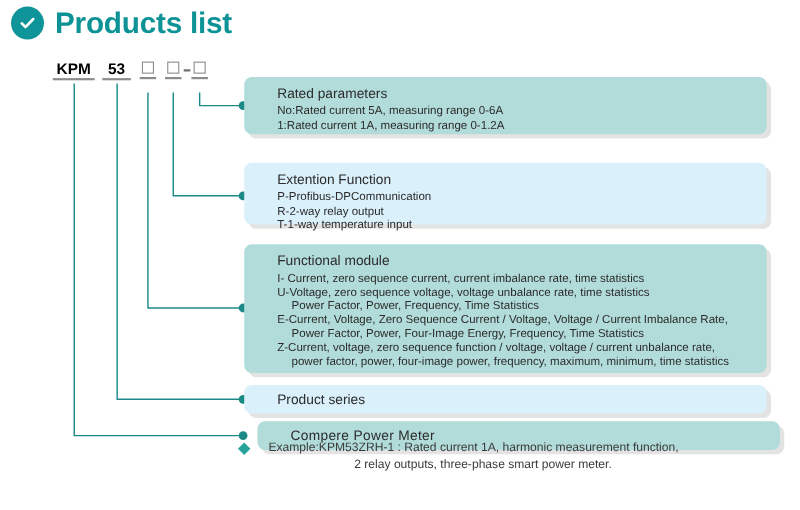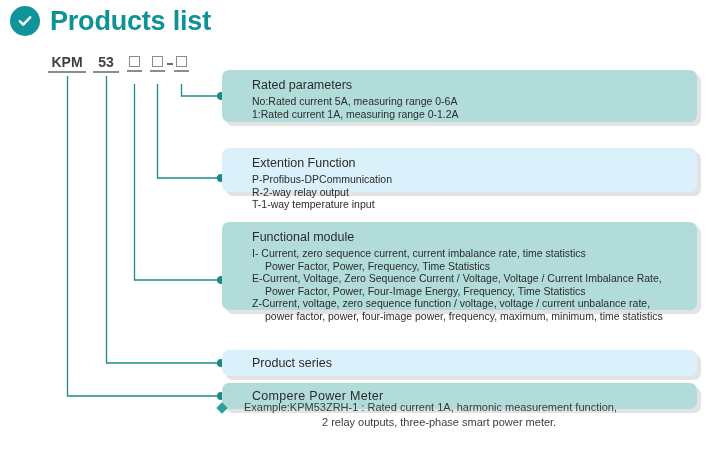--- a/index.html
+++ b/index.html
@@ -56,21 +56,21 @@
   .code-part {
     position: absolute;
     top: 0;
     display: flex;
     flex-direction: column;
     align-items: center;
   }
   .code-text {
     font-size: 14px;
     font-weight: bold;
-    color: #404040;
+    color: #000000;
     line-height: 16px;
     white-space: nowrap;
   }
   .code-rule {
     height: 2px;
     background: #8c8c8c;
     margin-top: 1px;
   }
   .code-box {
     width: 11px;
@@ -235,46 +235,47 @@
     <circle cx="221" cy="396" r="4"></circle>
   </g>
 </svg>
 
 <div class="info-box teal" style="top:70px;height:52px;">
   <div class="box-title">Rated parameters</div>
   <div class="box-line">No:Rated current 5A, measuring range 0-6A</div>
   <div class="box-line">1:Rated current 1A, measuring range 0-1.2A</div>
 </div>
 
-<div class="info-box blue" style="top:148px;height:44px;">
+<div class="info-box blue" style="top:148px;height:56px;">
   <div class="box-title">Extention Function</div>
   <div class="two-col">
     <div class="col-b">
       <div class="box-line">P-Profibus-DPCommunication</div>
       <div class="box-line">R-2-way relay output</div>
       <div class="box-line">T-1-way temperature input</div>
     </div>
   </div>
 </div>
 
-<div class="info-box teal" style="top:222px;height:88px;">
+<div class="info-box teal" style="top:222px;height:117px;">
   <div class="box-title">Functional module</div>
   <div class="box-line">I- Current, zero sequence current, current imbalance rate, time statistics</div>
+  <div class="box-line">U-Voltage, zero sequence voltage, voltage unbalance rate, time statistics</div>
   <div class="box-line indent">Power Factor, Power, Frequency, Time Statistics</div>
   <div class="box-line">E-Current, Voltage, Zero Sequence Current / Voltage, Voltage / Current Imbalance Rate,</div>
   <div class="box-line indent">Power Factor, Power, Four-Image Energy, Frequency, Time Statistics</div>
   <div class="box-line">Z-Current, voltage, zero sequence function / voltage, voltage / current unbalance rate,</div>
   <div class="box-line indent">power factor, power, four-image power, frequency, maximum, minimum, time statistics</div>
 </div>
 
 <div class="info-box blue single" style="top:350px;">
   <div class="single-label">Product series</div>
 </div>
 
-<div class="info-box teal single" style="top:383px;">
+<div class="info-box teal single" style="top:383px;margin-left:12px;">
   <div class="single-label spaced">Compere  Power  Meter</div>
 </div>
 
 <div id="footnote">
   <div id="footnote-diamond"></div>
   <div>
     <div class="foot-line">Example:KPM53ZRH-1 : Rated current 1A, harmonic measurement function,</div>
     <div class="foot-line second">2 relay outputs, three-phase smart power meter.</div>
   </div>
 </div>

